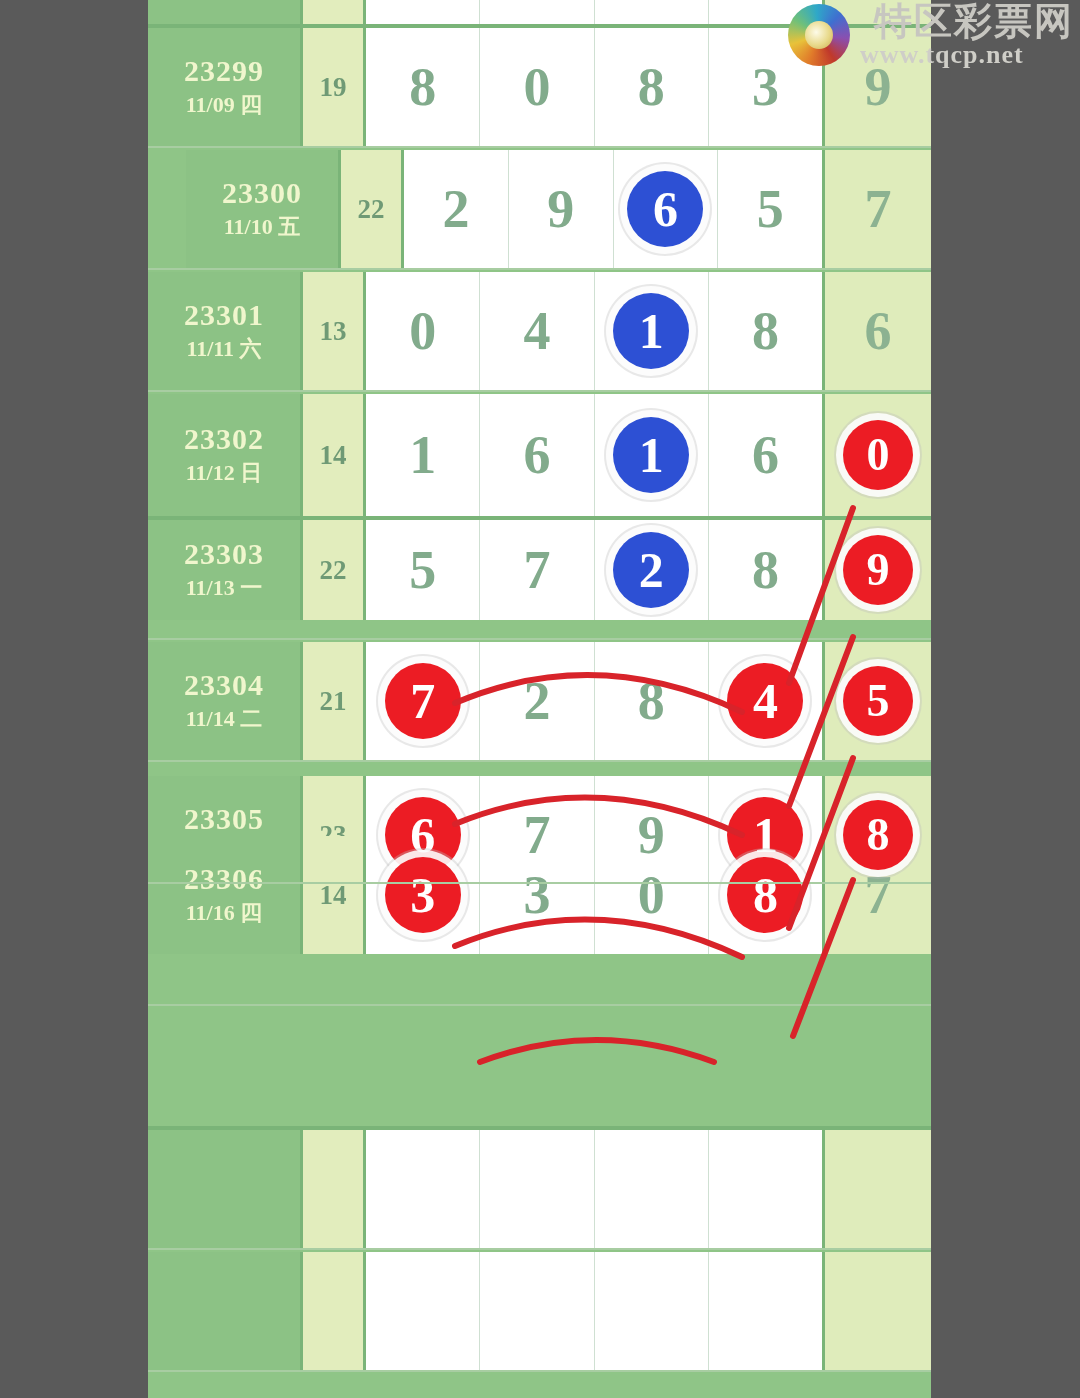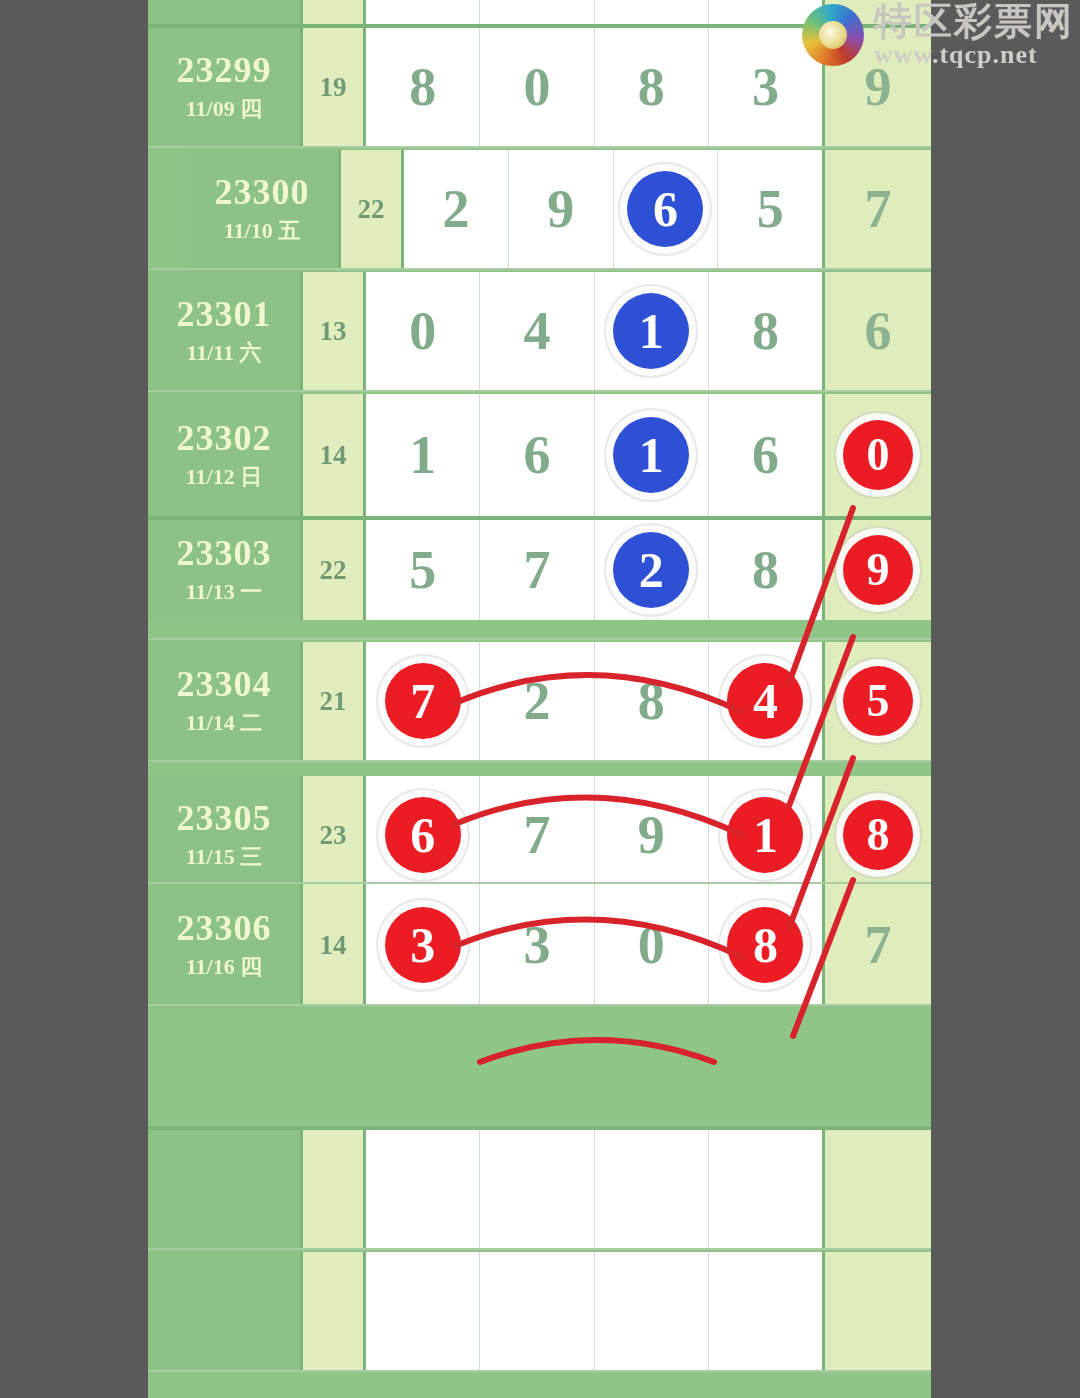--- a/index.html
+++ b/index.html
@@ -23,21 +23,21 @@
     box-sizing:border-box;
   }
   .c-period{
     width:155px;flex:0 0 155px;
     background:#8cc285;
     border-right:3px solid #7ab478;
     display:flex;flex-direction:column;align-items:center;justify-content:center;
     color:#f0f6cd;
     box-sizing:border-box;
   }
-  .c-period .pid{font-size:36px;font-weight:bold;letter-spacing:1px;line-height:1.1;}
+  .c-period .pid{font-size:30px;font-weight:bold;letter-spacing:1px;line-height:1.1;}
   .c-period .pdate{font-size:22px;font-weight:bold;line-height:1.3;margin-top:4px;}
   .c-sum{
     width:63px;flex:0 0 63px;
     background:#e2edbd;
     border-right:3px solid #7ab478;
     display:flex;align-items:center;justify-content:center;
     color:#6f9a75;font-size:27px;font-weight:bold;
     box-sizing:border-box;
   }
   .c-main{
@@ -90,21 +90,21 @@
   #arcs{position:absolute;left:0;top:0;width:1080px;height:1398px;z-index:6;pointer-events:none;}
 
   
   .wm{position:absolute;right:6px;top:2px;display:flex;align-items:center;z-index:9;}
   .wm-logo{width:62px;height:62px;border-radius:50%;position:relative;overflow:hidden;
     background:conic-gradient(from 200deg,#e07a2a,#e8c23a,#6fc07a,#2fa8c8,#3f6fd0,#8a4fb0,#c0392b,#e07a2a);}
   .wm-logo:after{content:"";position:absolute;left:17px;top:17px;width:28px;height:28px;border-radius:50%;
     background:radial-gradient(circle at 40% 40%,#fdfbe8,#e8d98a 55%,#caa94e);}
   .wm-txt{margin-left:10px;line-height:1;}
   .wm-cn{font-size:38px;font-weight:bold;color:#c7c6c0;letter-spacing:2px;
-    font-family:"DejaVu Sans","Liberation Sans",sans-serif;}
+    font-family:"DejaVu Sans","Liberation Sans",sans-serif;margin-left:14px;}
   .wm-url{font-size:26px;font-weight:bold;color:#cfcec8;letter-spacing:1px;margin-top:2px;}
 </style>
 </head>
 <body>
 
 <div id="stage">
 
   <div class="table" id="tbl">
       <div class="row" style="top: -98px; height: 122px;">
         <div class="c-period">
@@ -298,21 +298,21 @@
           </div>
           <div class="cell">
             <div class="ball red">1</div>
           </div>
         </div>
         <div class="c-tail">
           <div class="ball red small">8</div>
         </div>
       </div>
       <div class="rowsep thin" style="top: 882px;"></div>
-      <div class="row" style="top: 886px; height: 118px;">
+      <div class="row" style="top: 836px; height: 118px;">
         <div class="c-period">
           <div class="pid">23306</div>
           <div class="pdate">11/16 四</div>
         </div>
         <div class="c-sum">14</div>
         <div class="c-main">
           <div class="cell">
             <div class="ball red">3</div>
           </div>
           <div class="cell">

